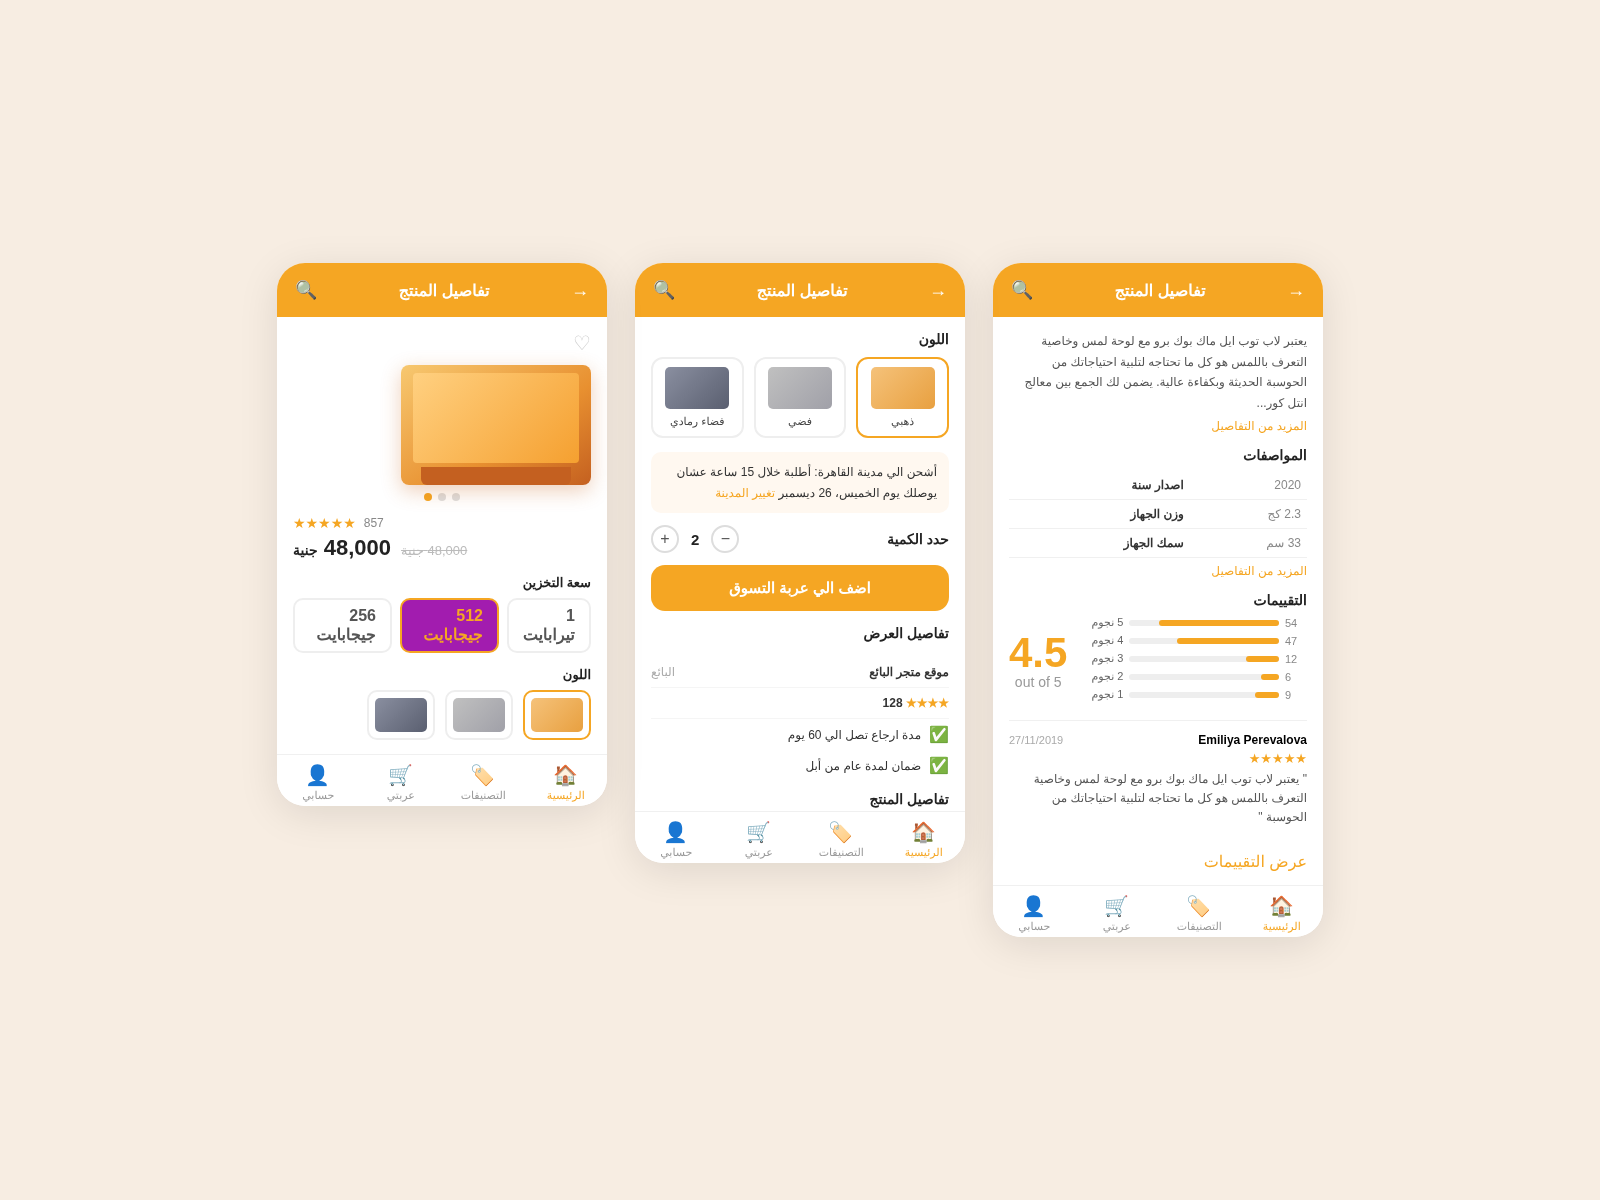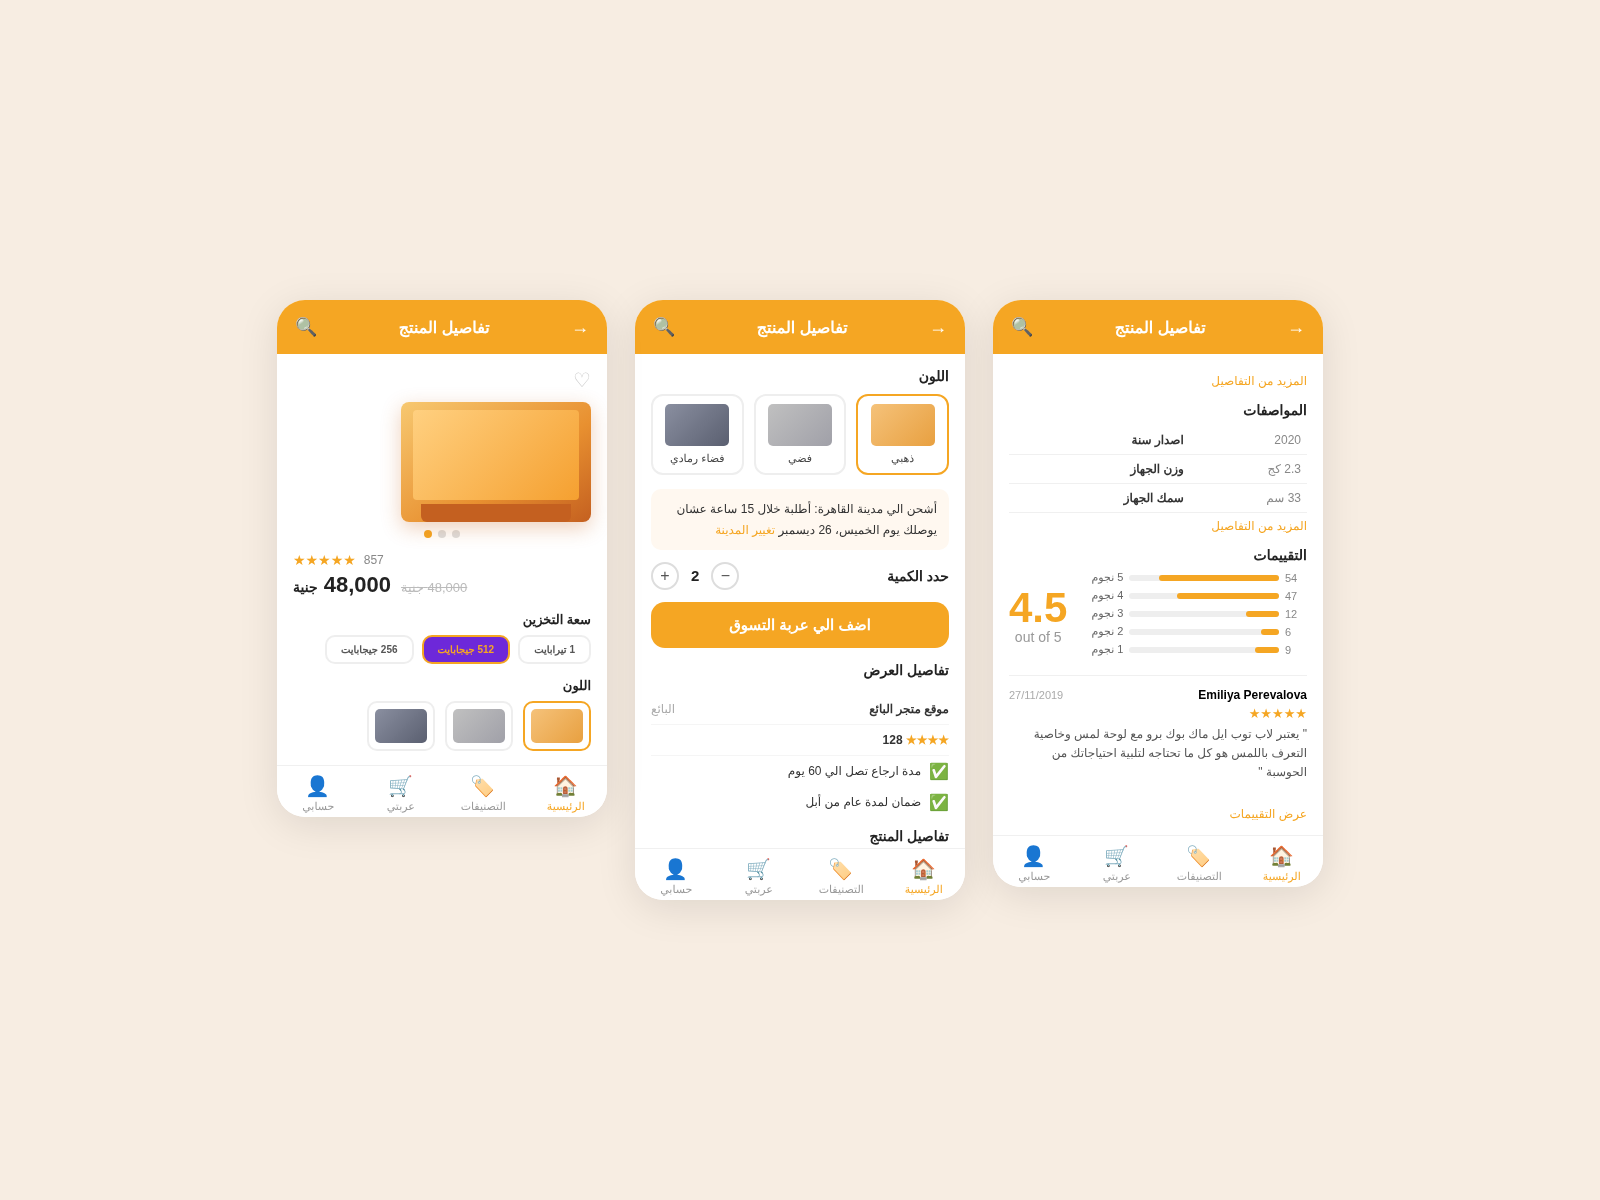--- a/index.html
+++ b/index.html
@@ -91,21 +91,21 @@
     .big-rating-sub { font-size: 14px; color: #999; }
     .rating-area { display: flex; gap: 10px; align-items: center; margin-top: 8px; }
     .rating-bars { flex: 1; }
     
     .review-section { margin-top: 14px; border-top: 1px solid #f0f0f0; padding-top: 12px; }
     .review-header { display: flex; justify-content: space-between; align-items: center; direction: rtl; }
     .review-name { font-weight: 600; font-size: 12px; }
     .review-date { font-size: 11px; color: #aaa; }
     .stars-row { color: #f5a623; font-size: 13px; margin: 4px 0; text-align: right; }
     .review-text { font-size: 12px; color: #555; line-height: 1.6; text-align: right; direction: rtl; }
-    .show-ratings-link { color: #f5a623; font-size: 12px; cursor: pointer; margin-top: 24px; display: block; }
+    .show-ratings-link { color: #f5a623; font-size: 16px; cursor: pointer; margin-top: 24px; display: block; }
 
     
     .s2-body { padding: 14px 16px 0 16px; }
     .color-section-title { font-size: 14px; font-weight: 700; text-align: right; margin-bottom: 10px; color: #222; }
     .color-options { display: flex; gap: 10px; direction: rtl; margin-bottom: 14px; }
     .color-opt {
       flex: 1;
       border: 2px solid #eee;
       border-radius: 12px;
       padding: 8px 6px;
@@ -189,23 +189,23 @@
     .stars-s { color: #f5a623; font-size: 14px; }
     .review-count-s { font-size: 12px; color: #888; }
     .price-row { display: flex; align-items: baseline; gap: 10px; justify-content: flex-end; direction: rtl; margin-bottom: 14px; }
     .price-main { font-size: 22px; font-weight: 800; color: #222; }
     .price-old { font-size: 13px; color: #bbb; text-decoration: line-through; }
     .currency { font-size: 14px; font-weight: 600; }
     .storage-title { font-size: 13px; font-weight: 700; text-align: right; color: #222; margin-bottom: 8px; }
     .storage-options { display: flex; gap: 8px; direction: rtl; margin-bottom: 14px; }
     .storage-opt {
       padding: 7px 14px; border-radius: 10px; border: 2px solid #eee;
-      font-size: 10px; color: #555; cursor: pointer; font-weight: 600;
-    }
-    .storage-opt.selected { border-color: #f5a623; color: #f5a623; background: #6d28d9; }
+      font-size: 16px; color: #555; cursor: pointer; font-weight: 600;
+    }
+    .storage-opt.selected { border-color: #f5a623; color: #f5a623; background: #a21caf; }
     .color-title-s { font-size: 13px; font-weight: 700; text-align: right; color: #222; margin-bottom: 8px; }
     .color-opts-s { display: flex; gap: 10px; direction: rtl; }
     .color-opt-s { border: 2px solid #eee; border-radius: 10px; padding: 6px; cursor: pointer; }
     .color-opt-s.selected { border-color: #f5a623; }
     .thumb-s { width: 52px; height: 34px; border-radius: 5px; display: block; }
   </style>
 </head>
 <body>
 
 <div class="screens-container">
@@ -213,20 +213,21 @@
   <div class="phone-card">
 
     <div class="header">
       <span class="header-icon">→</span>
       <span class="header-title">تفاصيل المنتج</span>
       <span class="header-icon">🔍</span>
     </div>
 
     <div class="s1-body">
 
+      <p class="s1-desc-text">يعتبر لاب توب ايل ماك بوك برو مع لوحة لمس وخاصية التعرف باللمس هو كل ما تحتاجه لتلبية احتياجاتك من الحوسبة الحديثة وبكفاءة عالية. يضمن لك الجمع بين معالج انتل كور...</p>
       <a class="more-link">المزيد من التفاصيل</a>
 
       <div class="section-title">المواصفات</div>
       <table class="specs-table">
         <tbody>
             <tr>
           <td>2020</td>
           <td>اصدار سنة</td>
         </tr>
         <tr>

